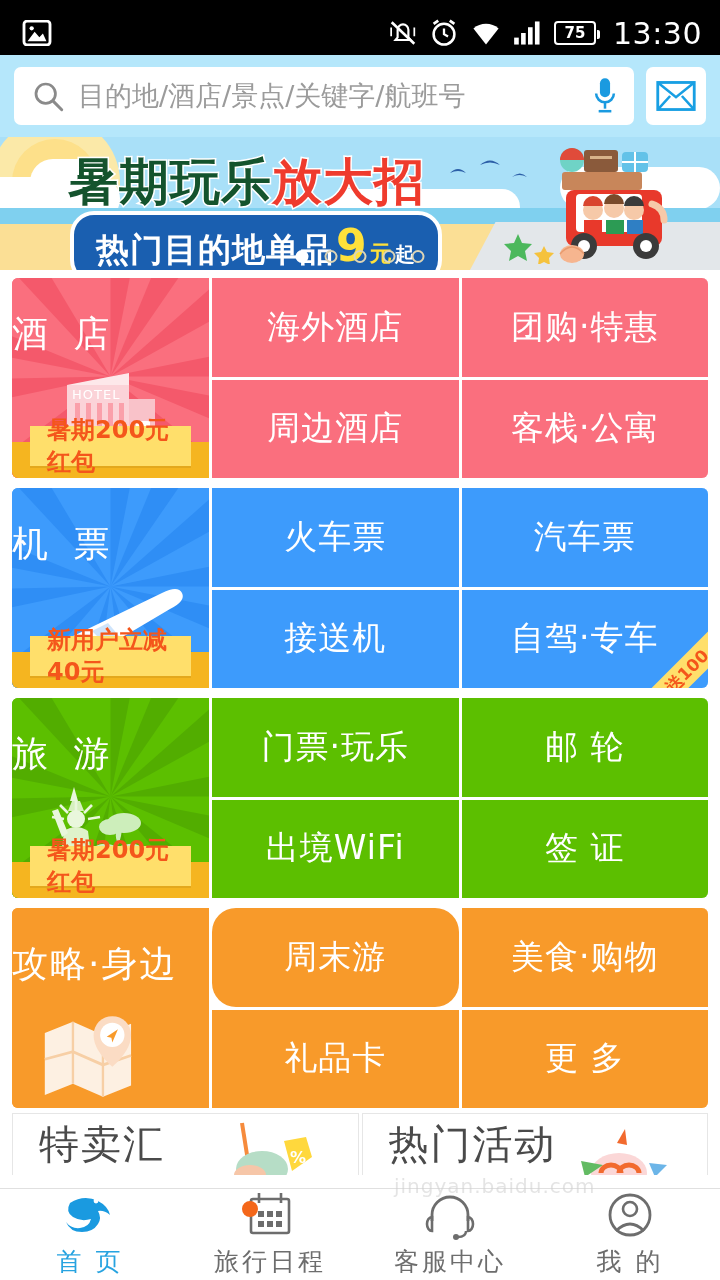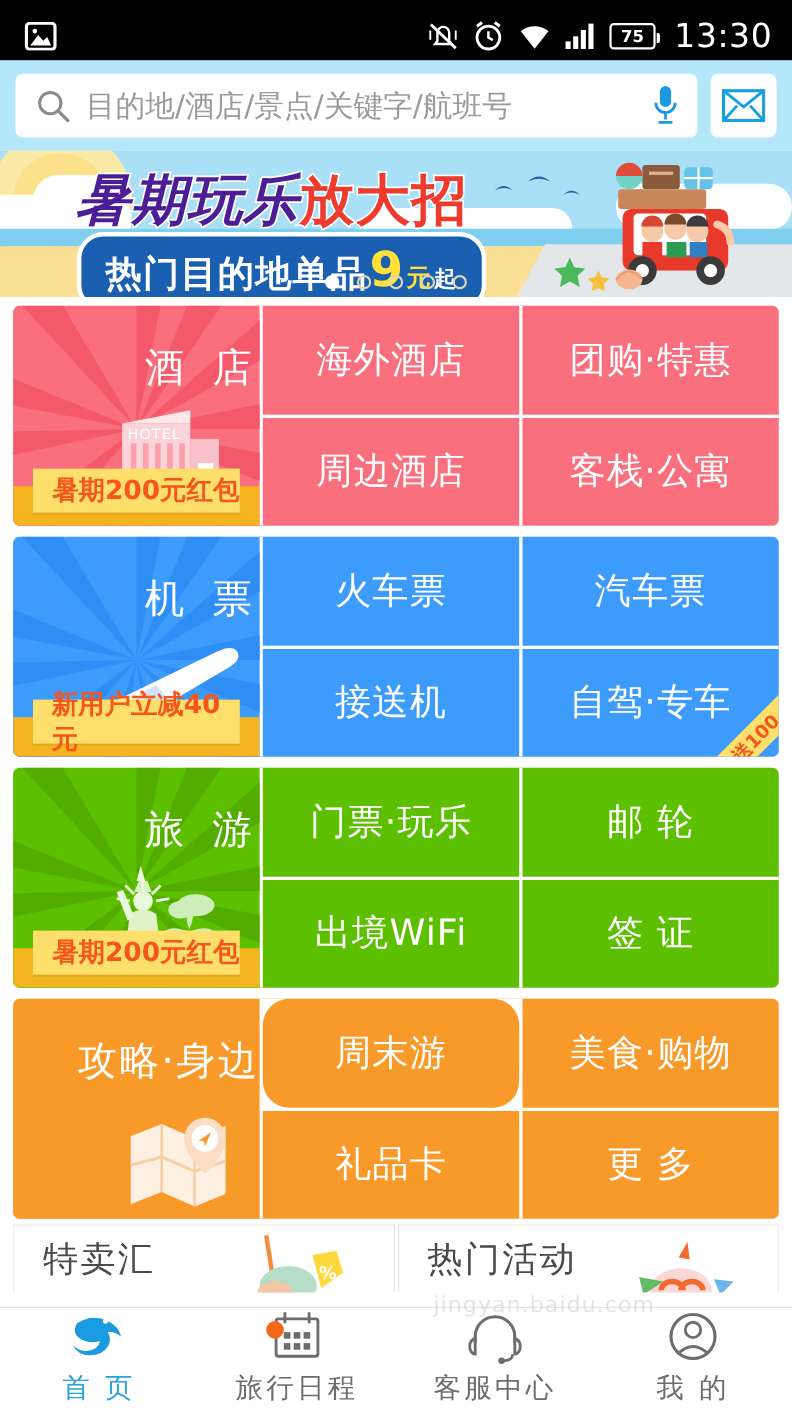--- a/index.html
+++ b/index.html
@@ -77,21 +77,21 @@
   .banner-road {
     position: absolute; right: 0; bottom: 0; width: 250px; height: 48px;
     background: #e3e7ea;
     transform: skewX(-28deg); transform-origin: bottom right;
   }
   .banner-title {
     position: absolute; left: 68px; top: 12px;
     font-size: 50px; font-weight: bold; letter-spacing: 1px;
     -webkit-text-stroke: 3px #fff; paint-order: stroke fill;
   }
-  .bt-blue { color: #4c1d95; font-style: italic; }
+  .bt-blue { color: #14532d; }
   .bt-red { color: #ef3b2d; }
   .banner-pill {
     position: absolute; left: 70px; top: 74px;
     background: #1a5fb0; border-radius: 24px; padding: 5px 22px 7px;
     display: flex; align-items: baseline; color: #fff;
     font-size: 33px; font-weight: bold; letter-spacing: 1px;
     border: 4px solid #fff;
   }
   .pill-9 { color: #ffe13a; font-size: 44px; font-weight: bold; margin: 0 2px; }
   .pill-yuan { color: #ffe13a; font-size: 22px; }
@@ -109,22 +109,22 @@
     position: absolute; right: 44px; bottom: 6px; width: 150px; height: 118px;
   }
 
   
   .cats { position: absolute; top: 278px; left: 0; width: 720px; }
   .cat-block {
     margin: 0 12px 10px 12px; height: 200px; border-radius: 6px;
     display: flex; overflow: hidden; position: relative;
   }
   .cat-main {
-    width: 227px; position: relative; overflow: hidden;
-    display: flex; flex-direction: column; align-items: flex-end;
+    width: 200px; position: relative; overflow: hidden;
+    display: flex; flex-direction: column; align-items: flex-start;
     border-right: 3px solid #fff;
   }
   .sunburst { position: absolute; inset: -60px -60px; opacity: 1; }
   .cat-main-title {
     position: relative; z-index: 2; margin-top: 32px;
     font-size: 36px; color: #fff; letter-spacing: 7px;
   }
   .cat-ribbon {
     position: absolute; z-index: 3; left: 18px; right: 18px; bottom: 12px;
     height: 40px; background: #ffdf6b;
@@ -156,21 +156,21 @@
 
   
   .bottom-cards {
     position: absolute; top: 1113px; left: 12px; width: 696px; height: 62px;
     display: flex; gap: 3px; overflow: hidden;
   }
   .bcard {
     flex: 1; background: #fff; border: 1px solid #e6e6e6; border-bottom: none;
     position: relative; display: flex; align-items: center; padding-left: 26px;
   }
-  .bcard-title { font-size: 32px; color: #4a4a4a; letter-spacing: 2px; }
+  .bcard-title { font-size: 40px; color: #4a4a4a; letter-spacing: 2px; }
   .bcard-art { position: absolute; right: 40px; bottom: -6px; }
 
   
   .tabbar {
     position: absolute; left: 0; bottom: 0; width: 720px; height: 92px;
     background: #fff; border-top: 1px solid #e0e0e0;
     display: flex;
     text-align: right;
   }
   .tab {

